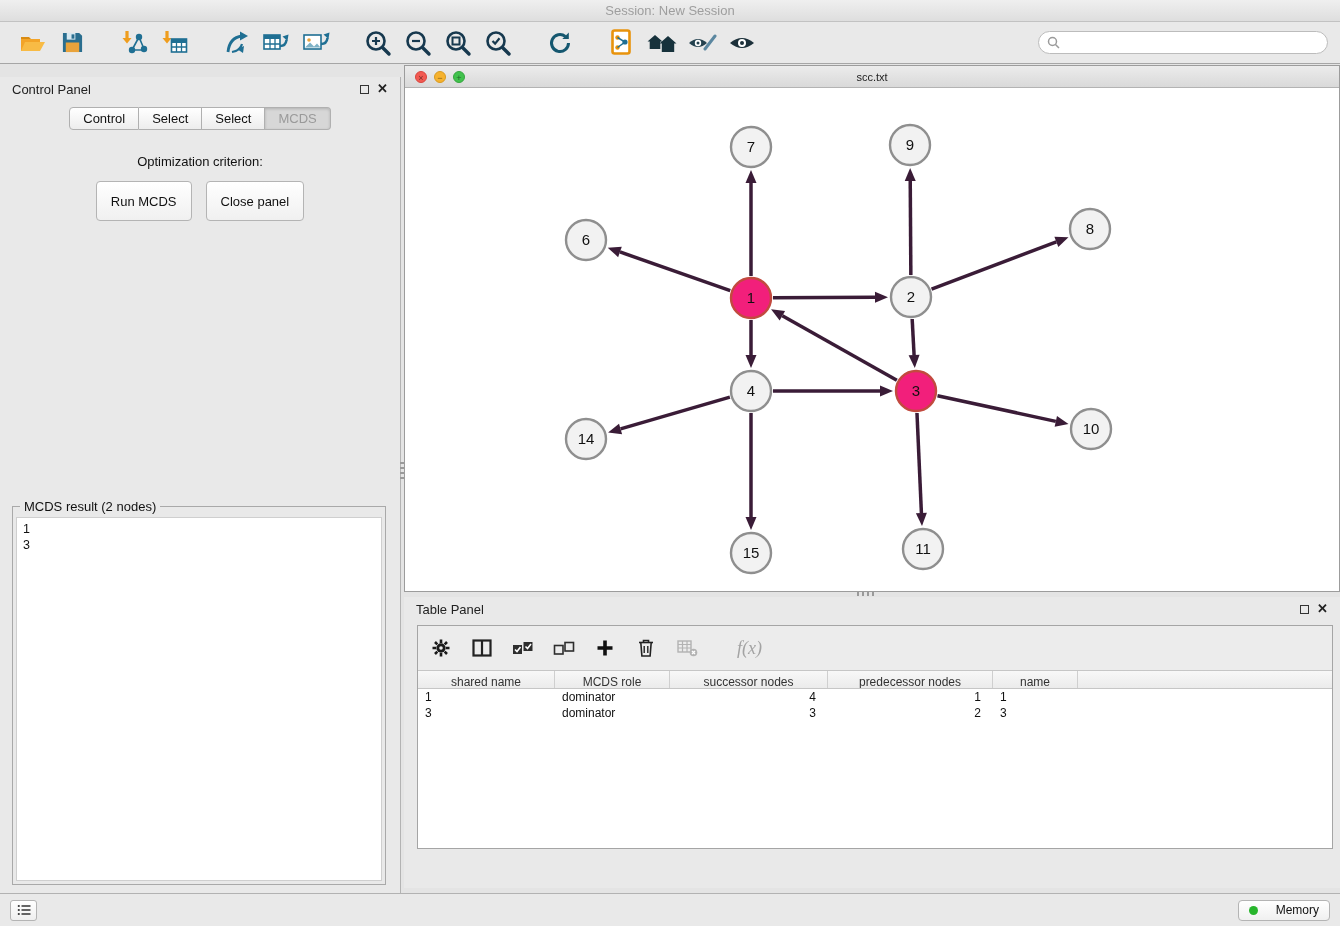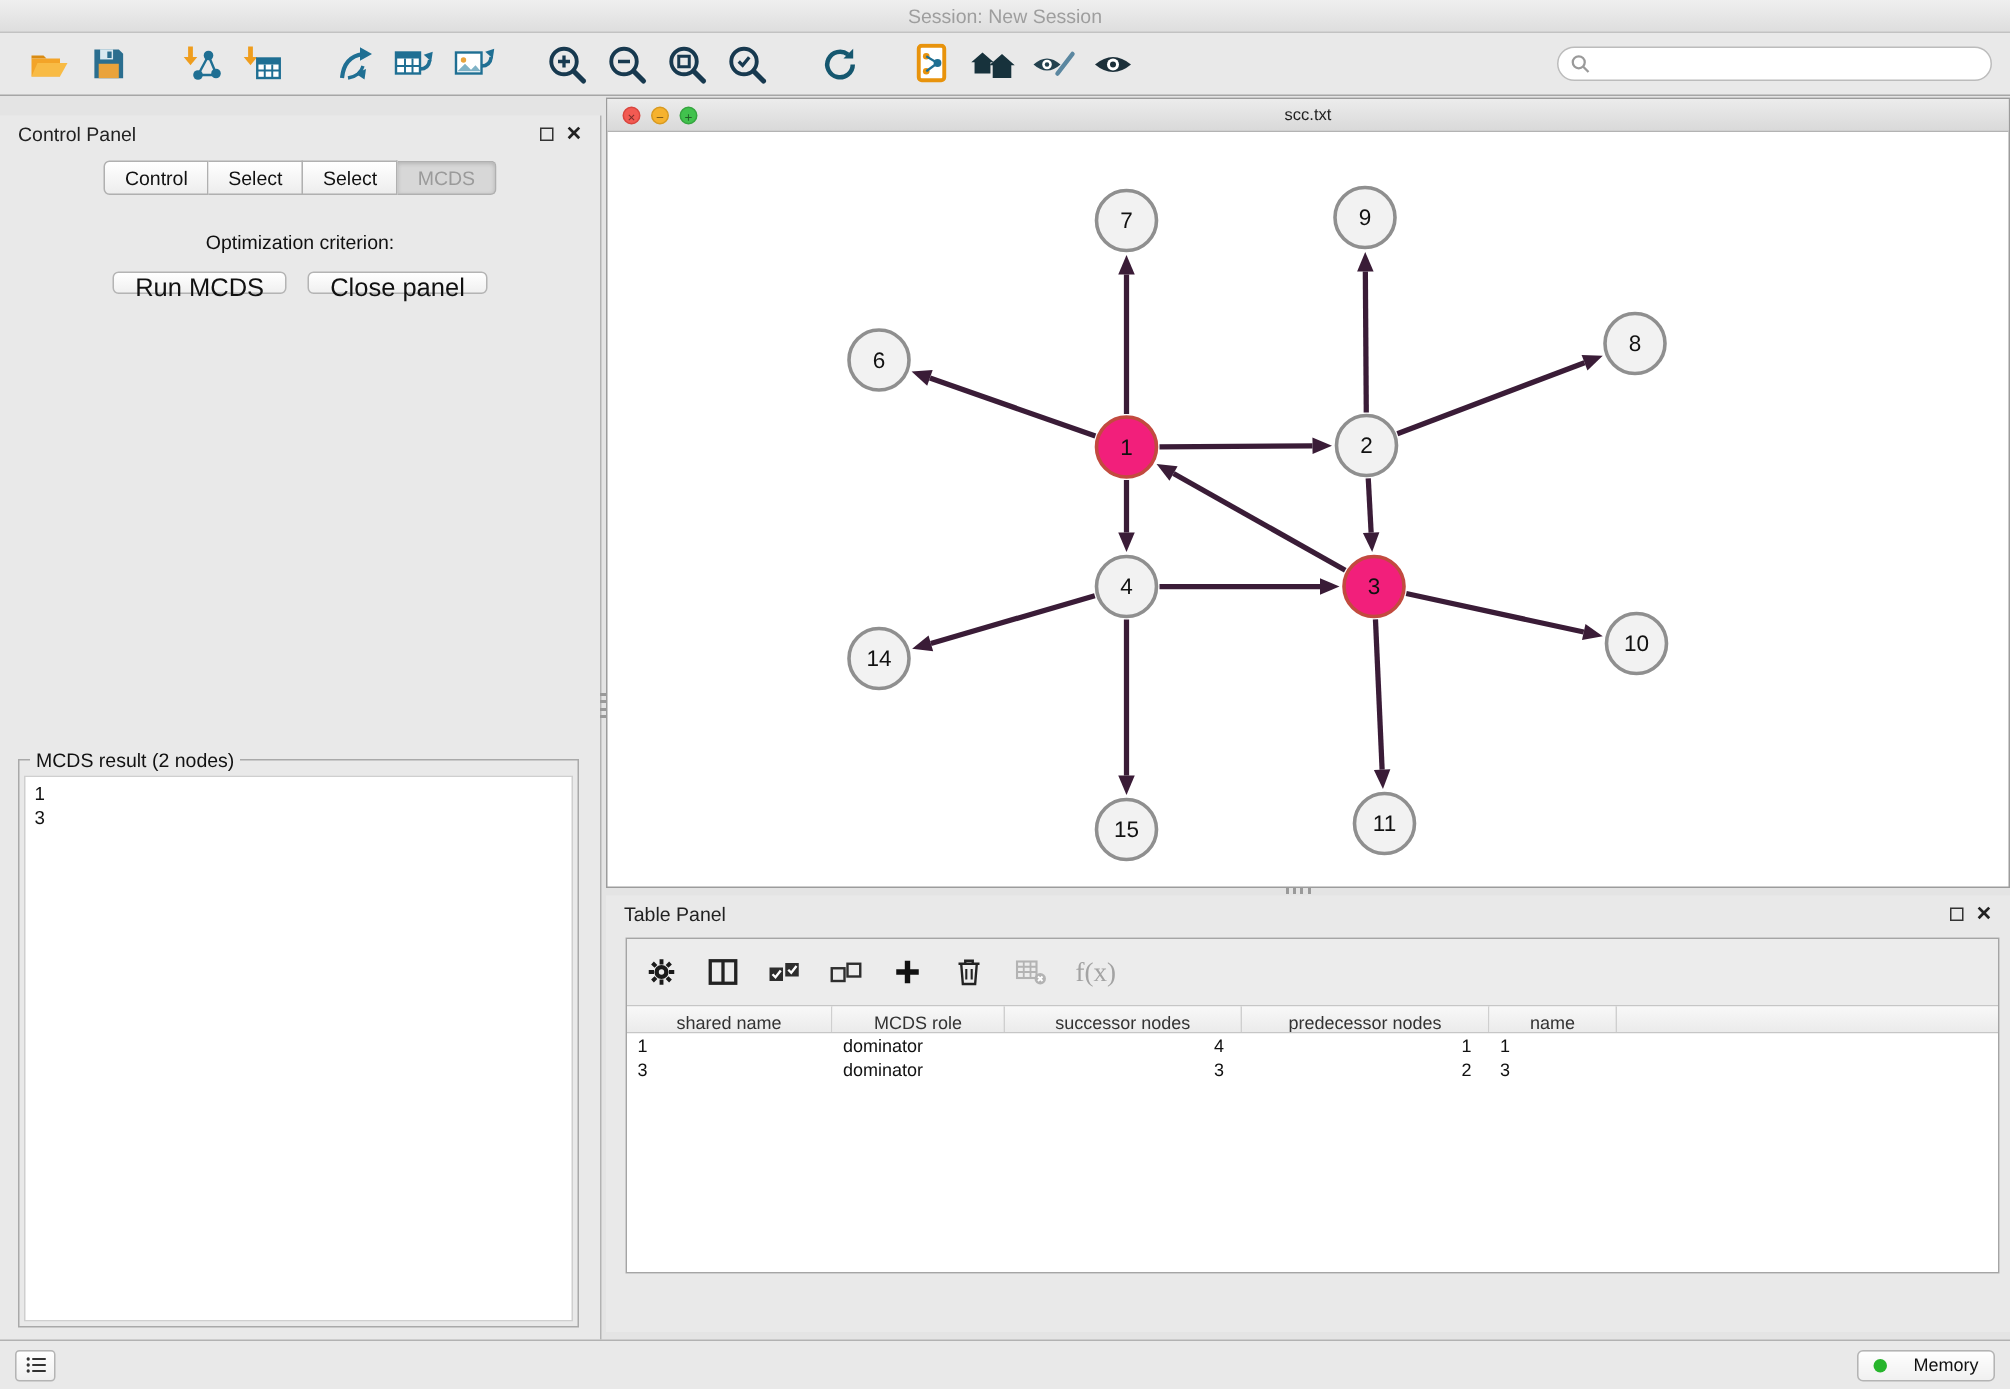--- a/index.html
+++ b/index.html
@@ -64,22 +64,22 @@
   .cp-tabs { margin-top:6px; }
   .opt-label { text-align:center; margin-top:24px; font-size:13px; color:#111; }
   .dropdown {
     margin:9px auto 0; width:310px; height:23px; background:#fff;
     border:1px solid #b6b6b6; border-radius:4px;
     display:flex; align-items:center; padding:0 6px 0 9px; cursor:pointer;
   }
   .dd-value { flex:1; font-size:13px; color:#111; }
   .btn-row { display:flex; justify-content:center; gap:14px; margin-top:12px; }
   .btn {
-    height:15px; padding:0 14px; border:1px solid #b4b4b4; border-radius:4px;
-    background:linear-gradient(#ffffff,#f0f0f0); font-size:17px; font-family:inherit; color:#111; cursor:pointer;
+    height:40px; padding:0 14px; border:1px solid #b4b4b4; border-radius:4px;
+    background:linear-gradient(#ffffff,#f0f0f0); font-size:13px; font-family:inherit; color:#111; cursor:pointer;
   }
   .result-box {
     position:absolute; left:12px; top:429px; right:14px; bottom:14px;
     border:1px solid #a9a9a9;
   }
   .result-legend {
     position:absolute; top:-8px; left:7px; background:#e9e9e9; padding:0 4px; font-size:13px; color:#111;
   }
   .result-inner {
     position:absolute; left:3px; right:3px; top:10px; bottom:3px;
@@ -112,21 +112,21 @@
     background:#e9e9e9;
   }
   .tp-container {
     position:absolute; left:13px; right:7px; top:28px; height:224px;
     border:1px solid #a5a5a5; background:#fff; display:flex; flex-direction:column; overflow:hidden;
   }
   .tp-toolbar {
     height:44px; background:#ececec; display:flex; align-items:center; padding-left:12px; gap:19px; flex:0 0 auto;
   }
   .tp-tool { width:22px; height:24px; display:flex; align-items:center; justify-content:center; background:none; border:none; cursor:pointer; }
-  .fx { font-family:"Liberation Serif", serif; font-size:18px; color:#a3a3a3; cursor:pointer; }
+  .fx { font-family:"Liberation Serif", serif; font-style:italic; font-size:18px; color:#a3a3a3; cursor:pointer;margin-left:20px; }
   .tbl-header { display:flex; height:19px; flex:0 0 auto; border-top:1px solid #c6c6c6; border-bottom:1px solid #c6c6c6; }
   .th {
     background:linear-gradient(#f8f8f8,#ebebeb); border-right:1px solid #cfcfcf;
     display:flex; align-items:center; justify-content:center; gap:4px;
     font-size:12px; color:#333; overflow:hidden; white-space:nowrap;flex-direction:column;
   }
   .th.filler { flex:1; border-right:none; }
   .tbl-body { flex:1; background:#fff; overflow:hidden; }
   .tr { display:flex; height:16px; }
   .td { font-size:12px; color:#111; padding:1px 12px 0 7px; overflow:hidden; white-space:nowrap; }

